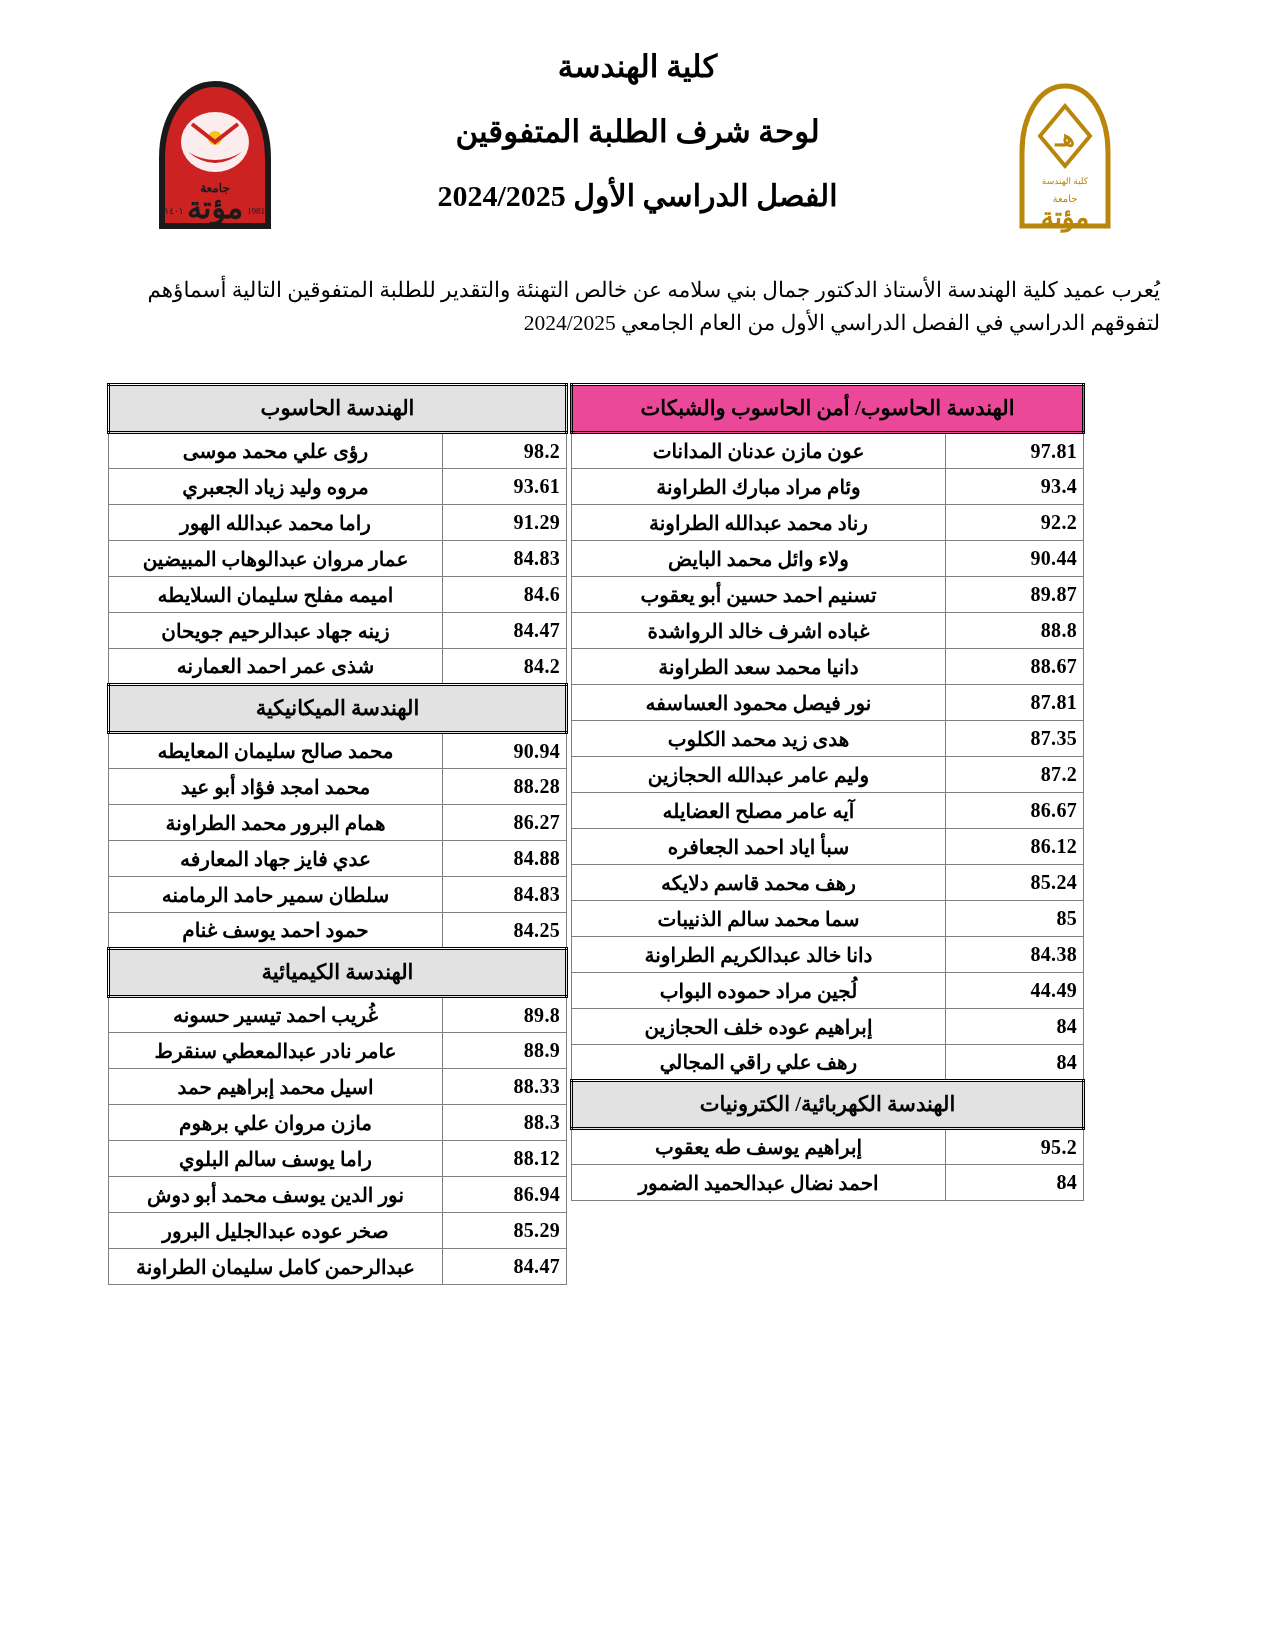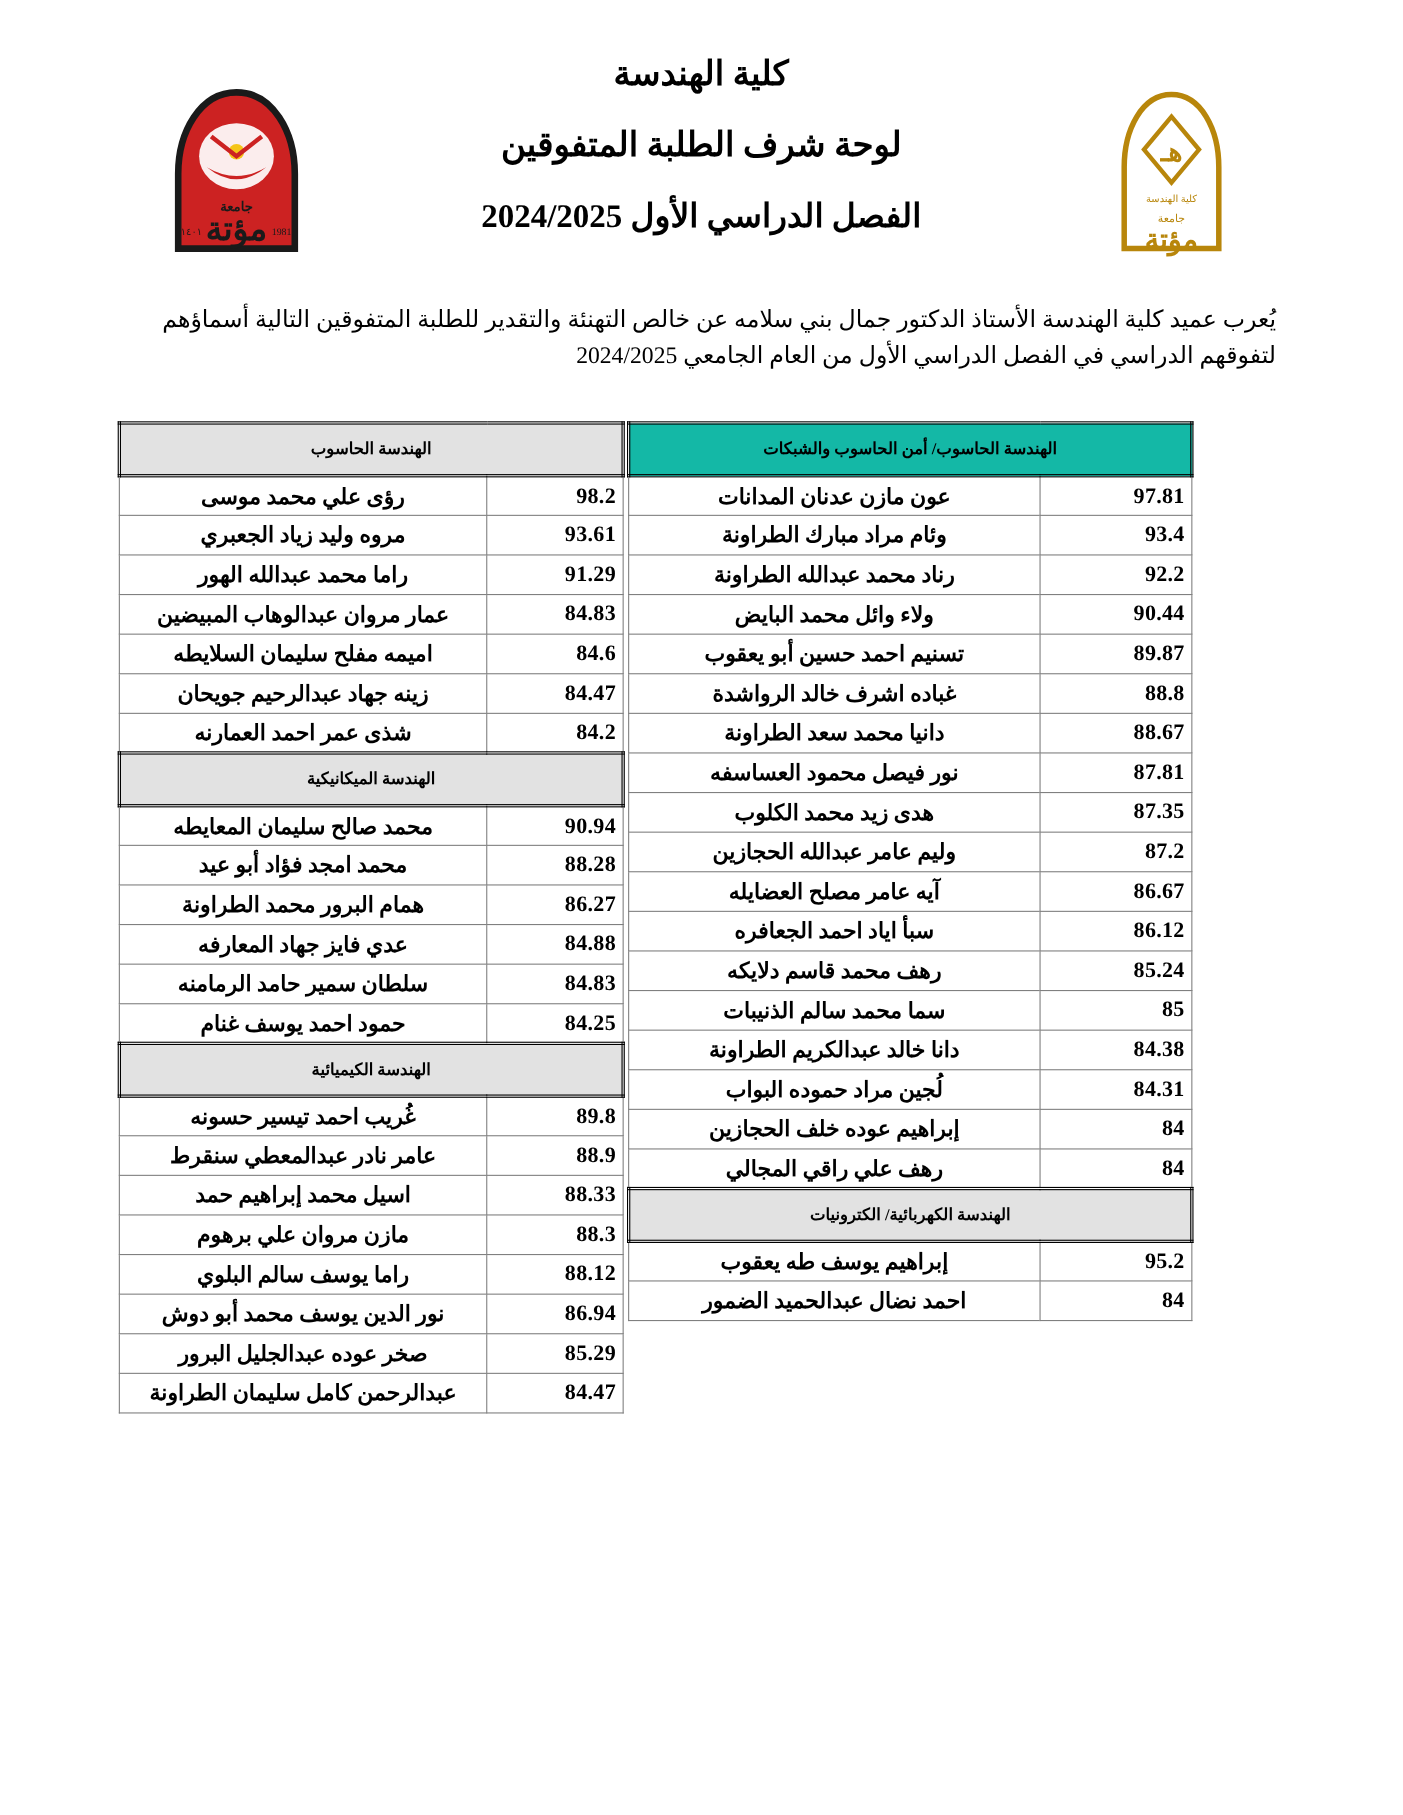--- a/index.html
+++ b/index.html
@@ -124,28 +124,28 @@
     text-align: right;
     font-family: "Liberation Serif", "DejaVu Serif", serif;
     font-size: 22px;
     letter-spacing: 0.3px;
   }
 
   
   tr.section-row td {
     background: #e2e2e2;
     text-align: center;
-    font-size: 15px;
+    font-size: 21px;
     font-weight: bold;
     height: 48px;
     border: 3px double #000000;
     padding: 0;
   }
   tr.section-row.dark td {
-    background: #14b8a6;
+    background: #ec4899;
   }
 
   
   .col-right col.c-grade { width: 138px; }
   .col-right col.c-name  { width: 374px; }
   .col-left  col.c-grade { width: 124px; }
   .col-left  col.c-name  { width: 334px; }
 </style>
 </head>
 <body>
@@ -254,21 +254,21 @@
             </tr>
             <tr>
               <td class="grade">85</td>
               <td class="name">سما محمد سالم الذنيبات</td>
             </tr>
             <tr>
               <td class="grade">84.38</td>
               <td class="name">دانا خالد عبدالكريم الطراونة</td>
             </tr>
             <tr>
-              <td class="grade">84.31</td>
+              <td class="grade">44.49</td>
               <td class="name">لُجين مراد حموده البواب</td>
             </tr>
             <tr>
               <td class="grade">84</td>
               <td class="name">إبراهيم عوده خلف الحجازين</td>
             </tr>
             <tr>
               <td class="grade">84</td>
               <td class="name">رهف علي راقي المجالي</td>
             </tr>

